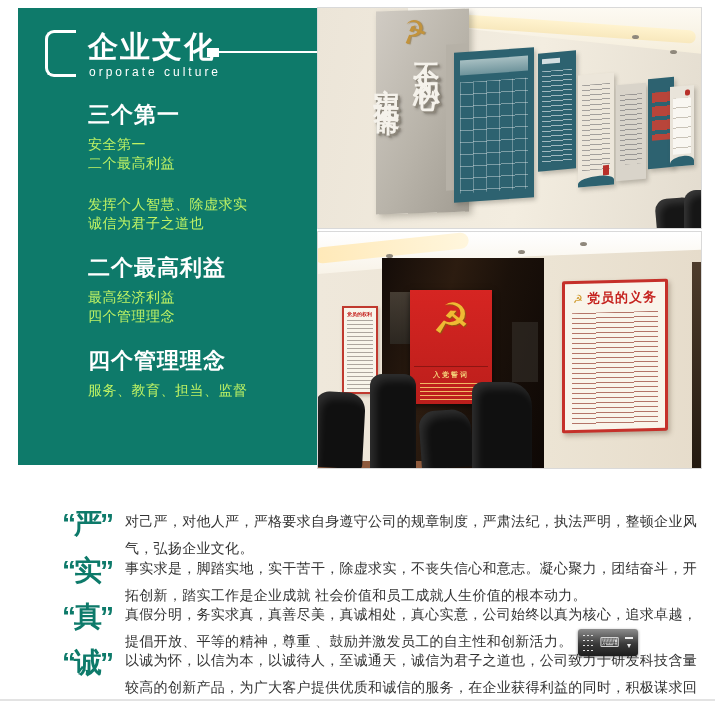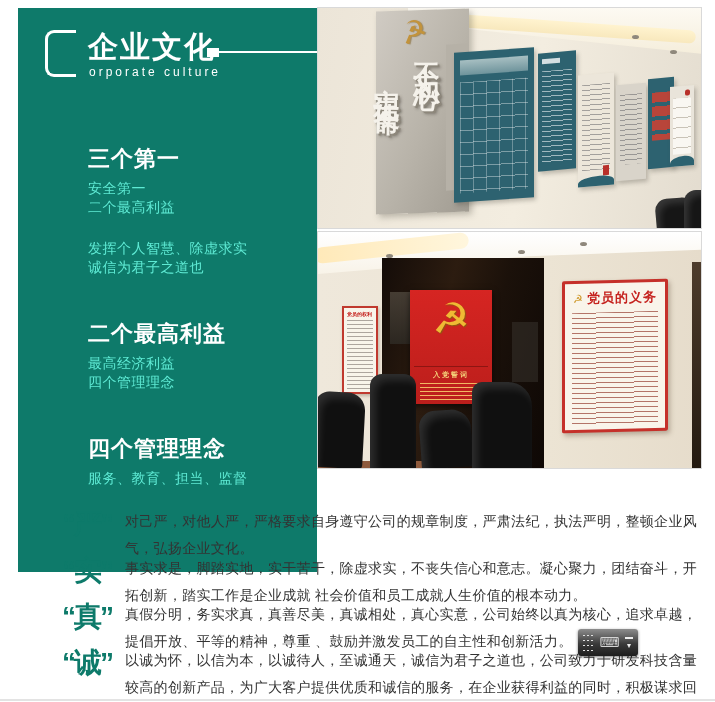--- a/index.html
+++ b/index.html
@@ -1,32 +1,32 @@
 <!DOCTYPE html>
 <html><head>
 <meta charset="utf-8">
 <style>
   * { margin:0; padding:0; box-sizing:border-box; }
   html,body { background:#fff; }
   body { font-family:"Liberation Sans","DejaVu Sans",sans-serif; }
   .page { position:relative; width:715px; height:702px; background:#fff; overflow:hidden; }
 
   
-  .teal-panel { position:absolute; left:18px; top:8px; width:299px; height:564px; background:#0e7a6a; }
+  .teal-panel { position:absolute; left:18px; top:8px; width:299px; height:457px; background:#0e7a6a; }
   .c-bracket { position:absolute; left:27px; top:22px; width:31px; height:47px;
     border-left:3px solid #fff; border-top:3px solid #fff; border-bottom:3px solid #fff;
     border-radius:9px 0 0 9px; }
   .hdr-title { position:absolute; left:70px; top:19px; font-size:30px; font-weight:bold; color:#fff; letter-spacing:2px; }
   .hdr-sub { position:absolute; left:71px; top:57px; font-size:12px; color:#fff; letter-spacing:3px; }
   .hdr-rect { position:absolute; left:189px; top:40px; width:12px; height:9px; background:#fff; }
   .hdr-line { position:absolute; left:201px; top:43px; width:98px; height:2px; background:#fff; }
   .sections { position:absolute; left:70px; top:94px; width:220px; }
   .sec { margin-bottom:22px; }
-  .sec-h { font-size:22px; font-weight:bold; color:#fff; letter-spacing:1px; line-height:26px; margin-bottom:7px;margin-top:44px; }
-  .sec-i { font-size:14px; color:#5eead4; line-height:19px; letter-spacing:0.5px; }
+  .sec-h { font-size:22px; font-weight:bold; color:#fff; letter-spacing:1px; line-height:26px; margin-bottom:7px; }
+  .sec-i { font-size:14px; color:#bef264; line-height:19px; letter-spacing:0.5px; }
 
   
   .photo { position:absolute; overflow:hidden; outline:1px solid #d9d9d9; }
   .photo-top { left:318px; top:8px; width:383px; height:220px;
     background:linear-gradient(100deg,#ece5d8 0%,#f3edE0 55%,#e3dccf 100%); }
   .photo-bottom { left:318px; top:232px; width:383px; height:236px;
     background:linear-gradient(to right,#efe8db 0%,#ece4d4 60%,#e6dccb 100%); }
 
   
   .ceil-t { position:absolute; left:90px; top:0; width:293px; height:52px;

